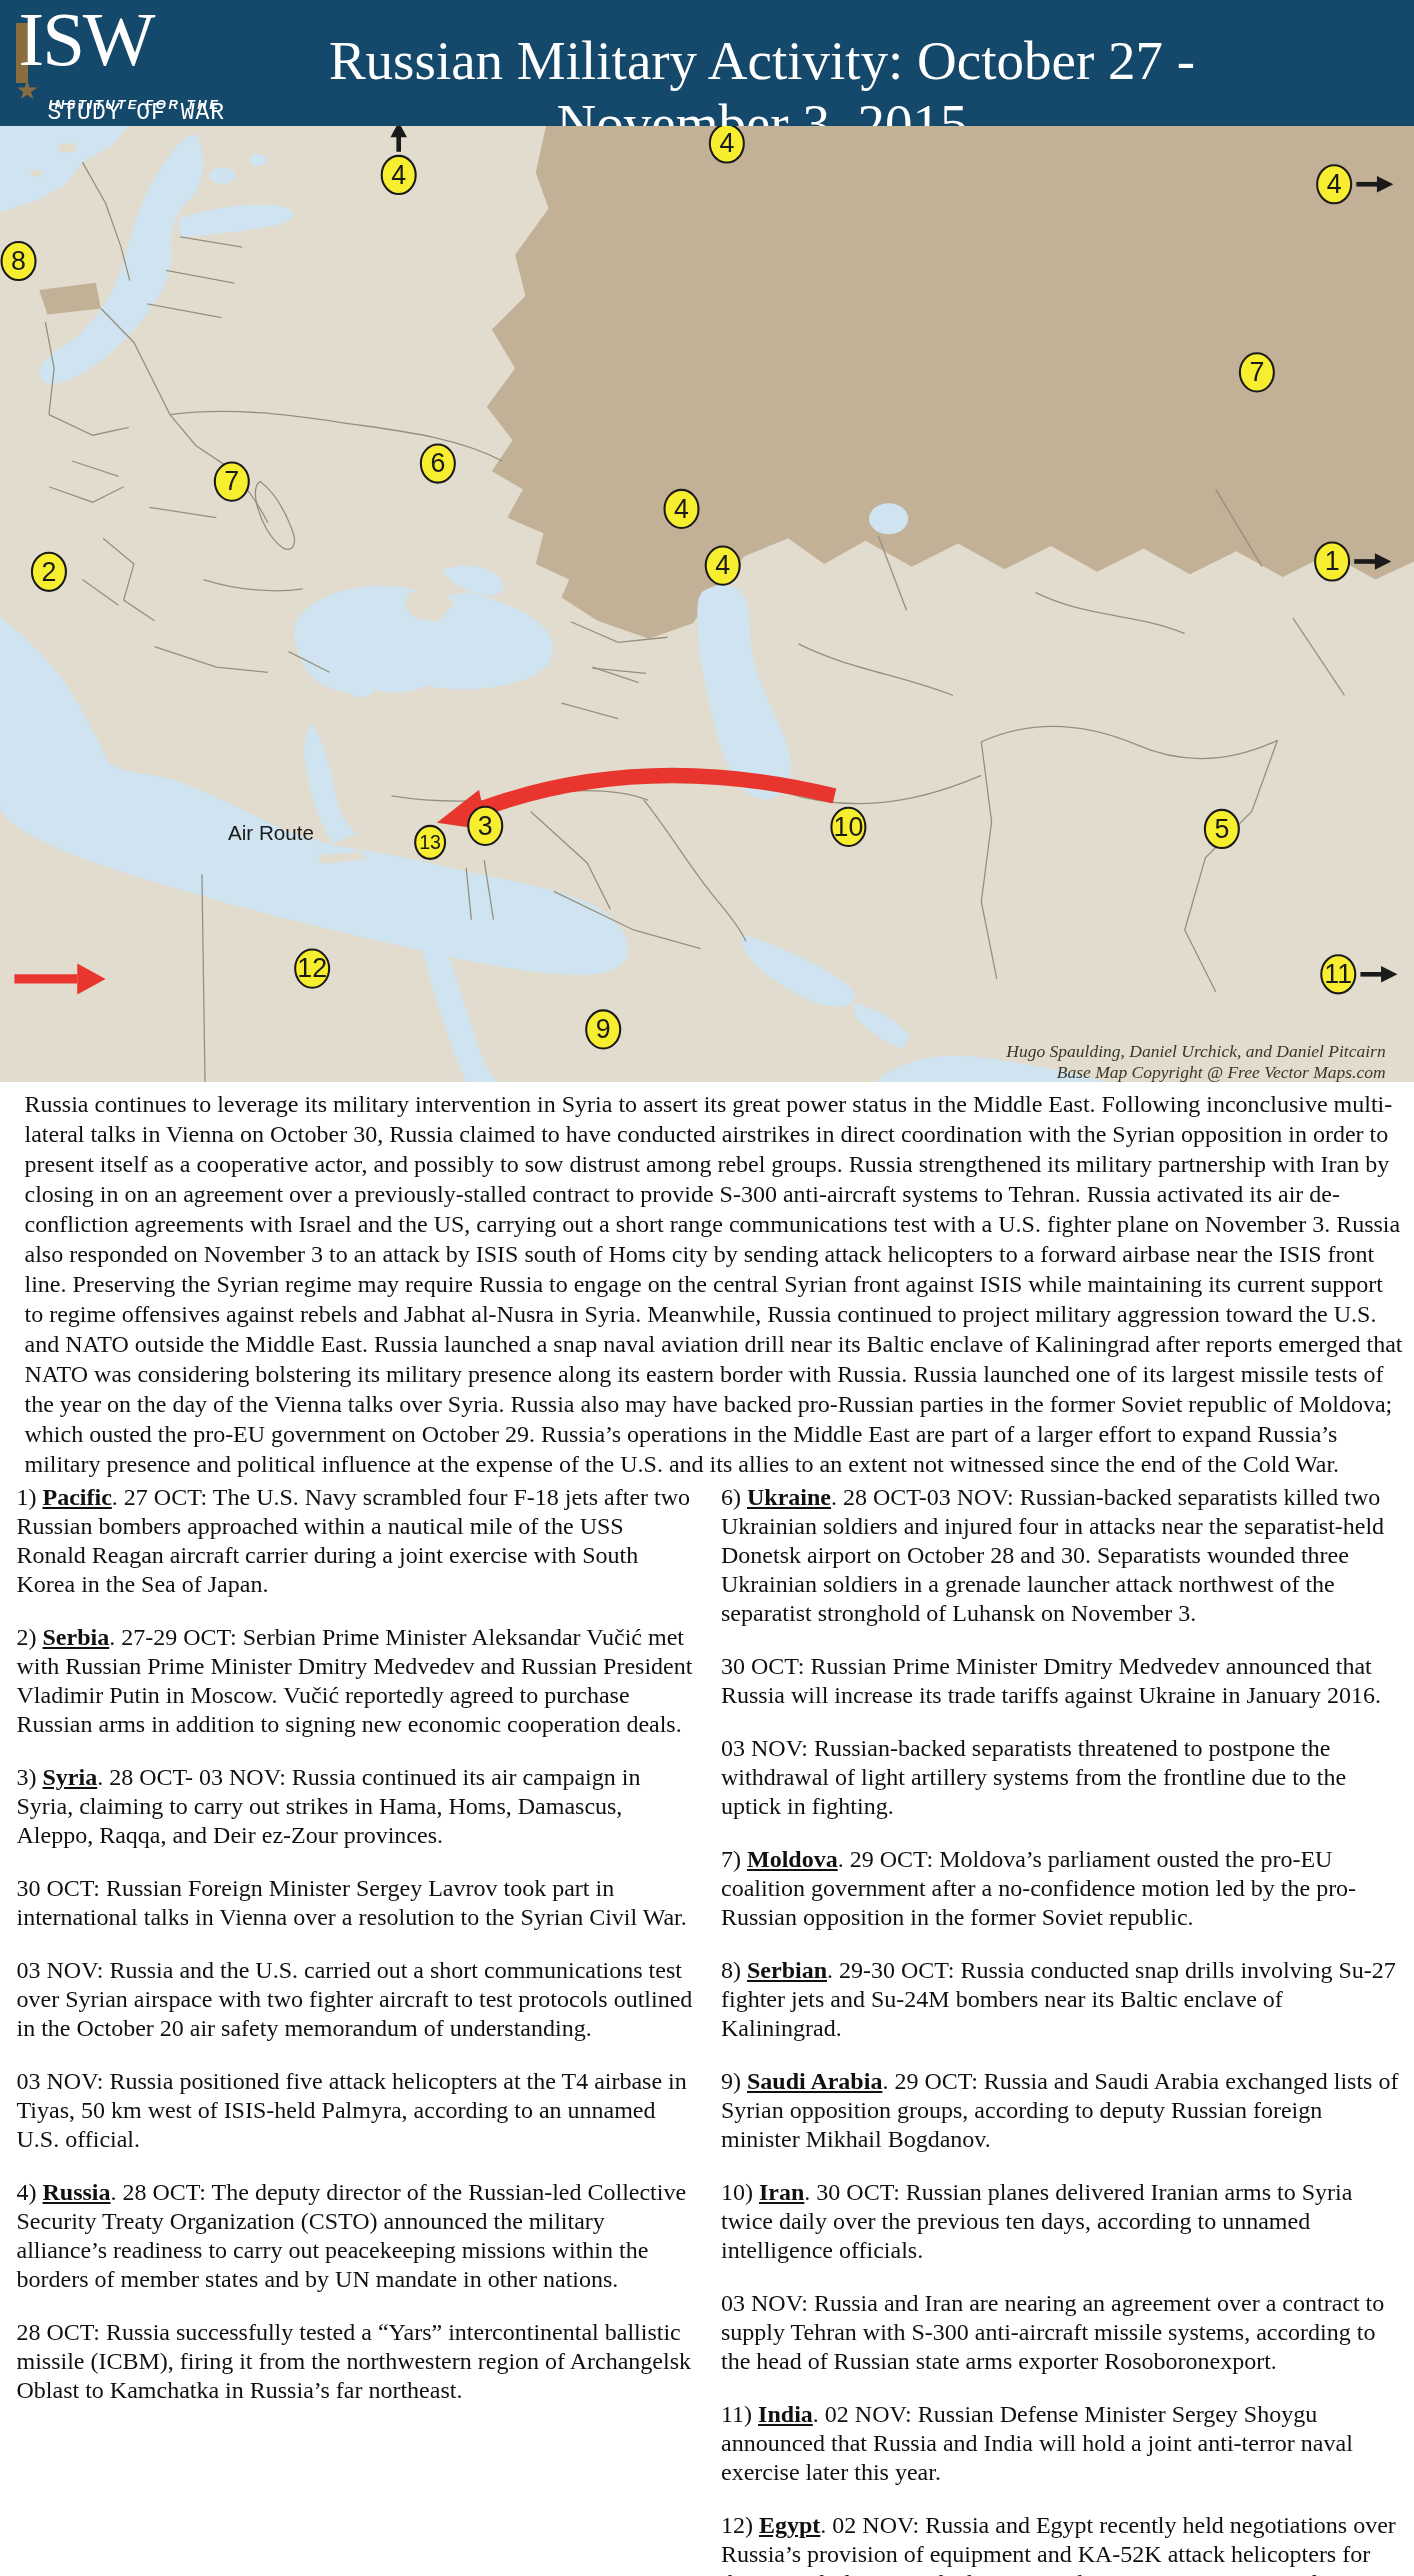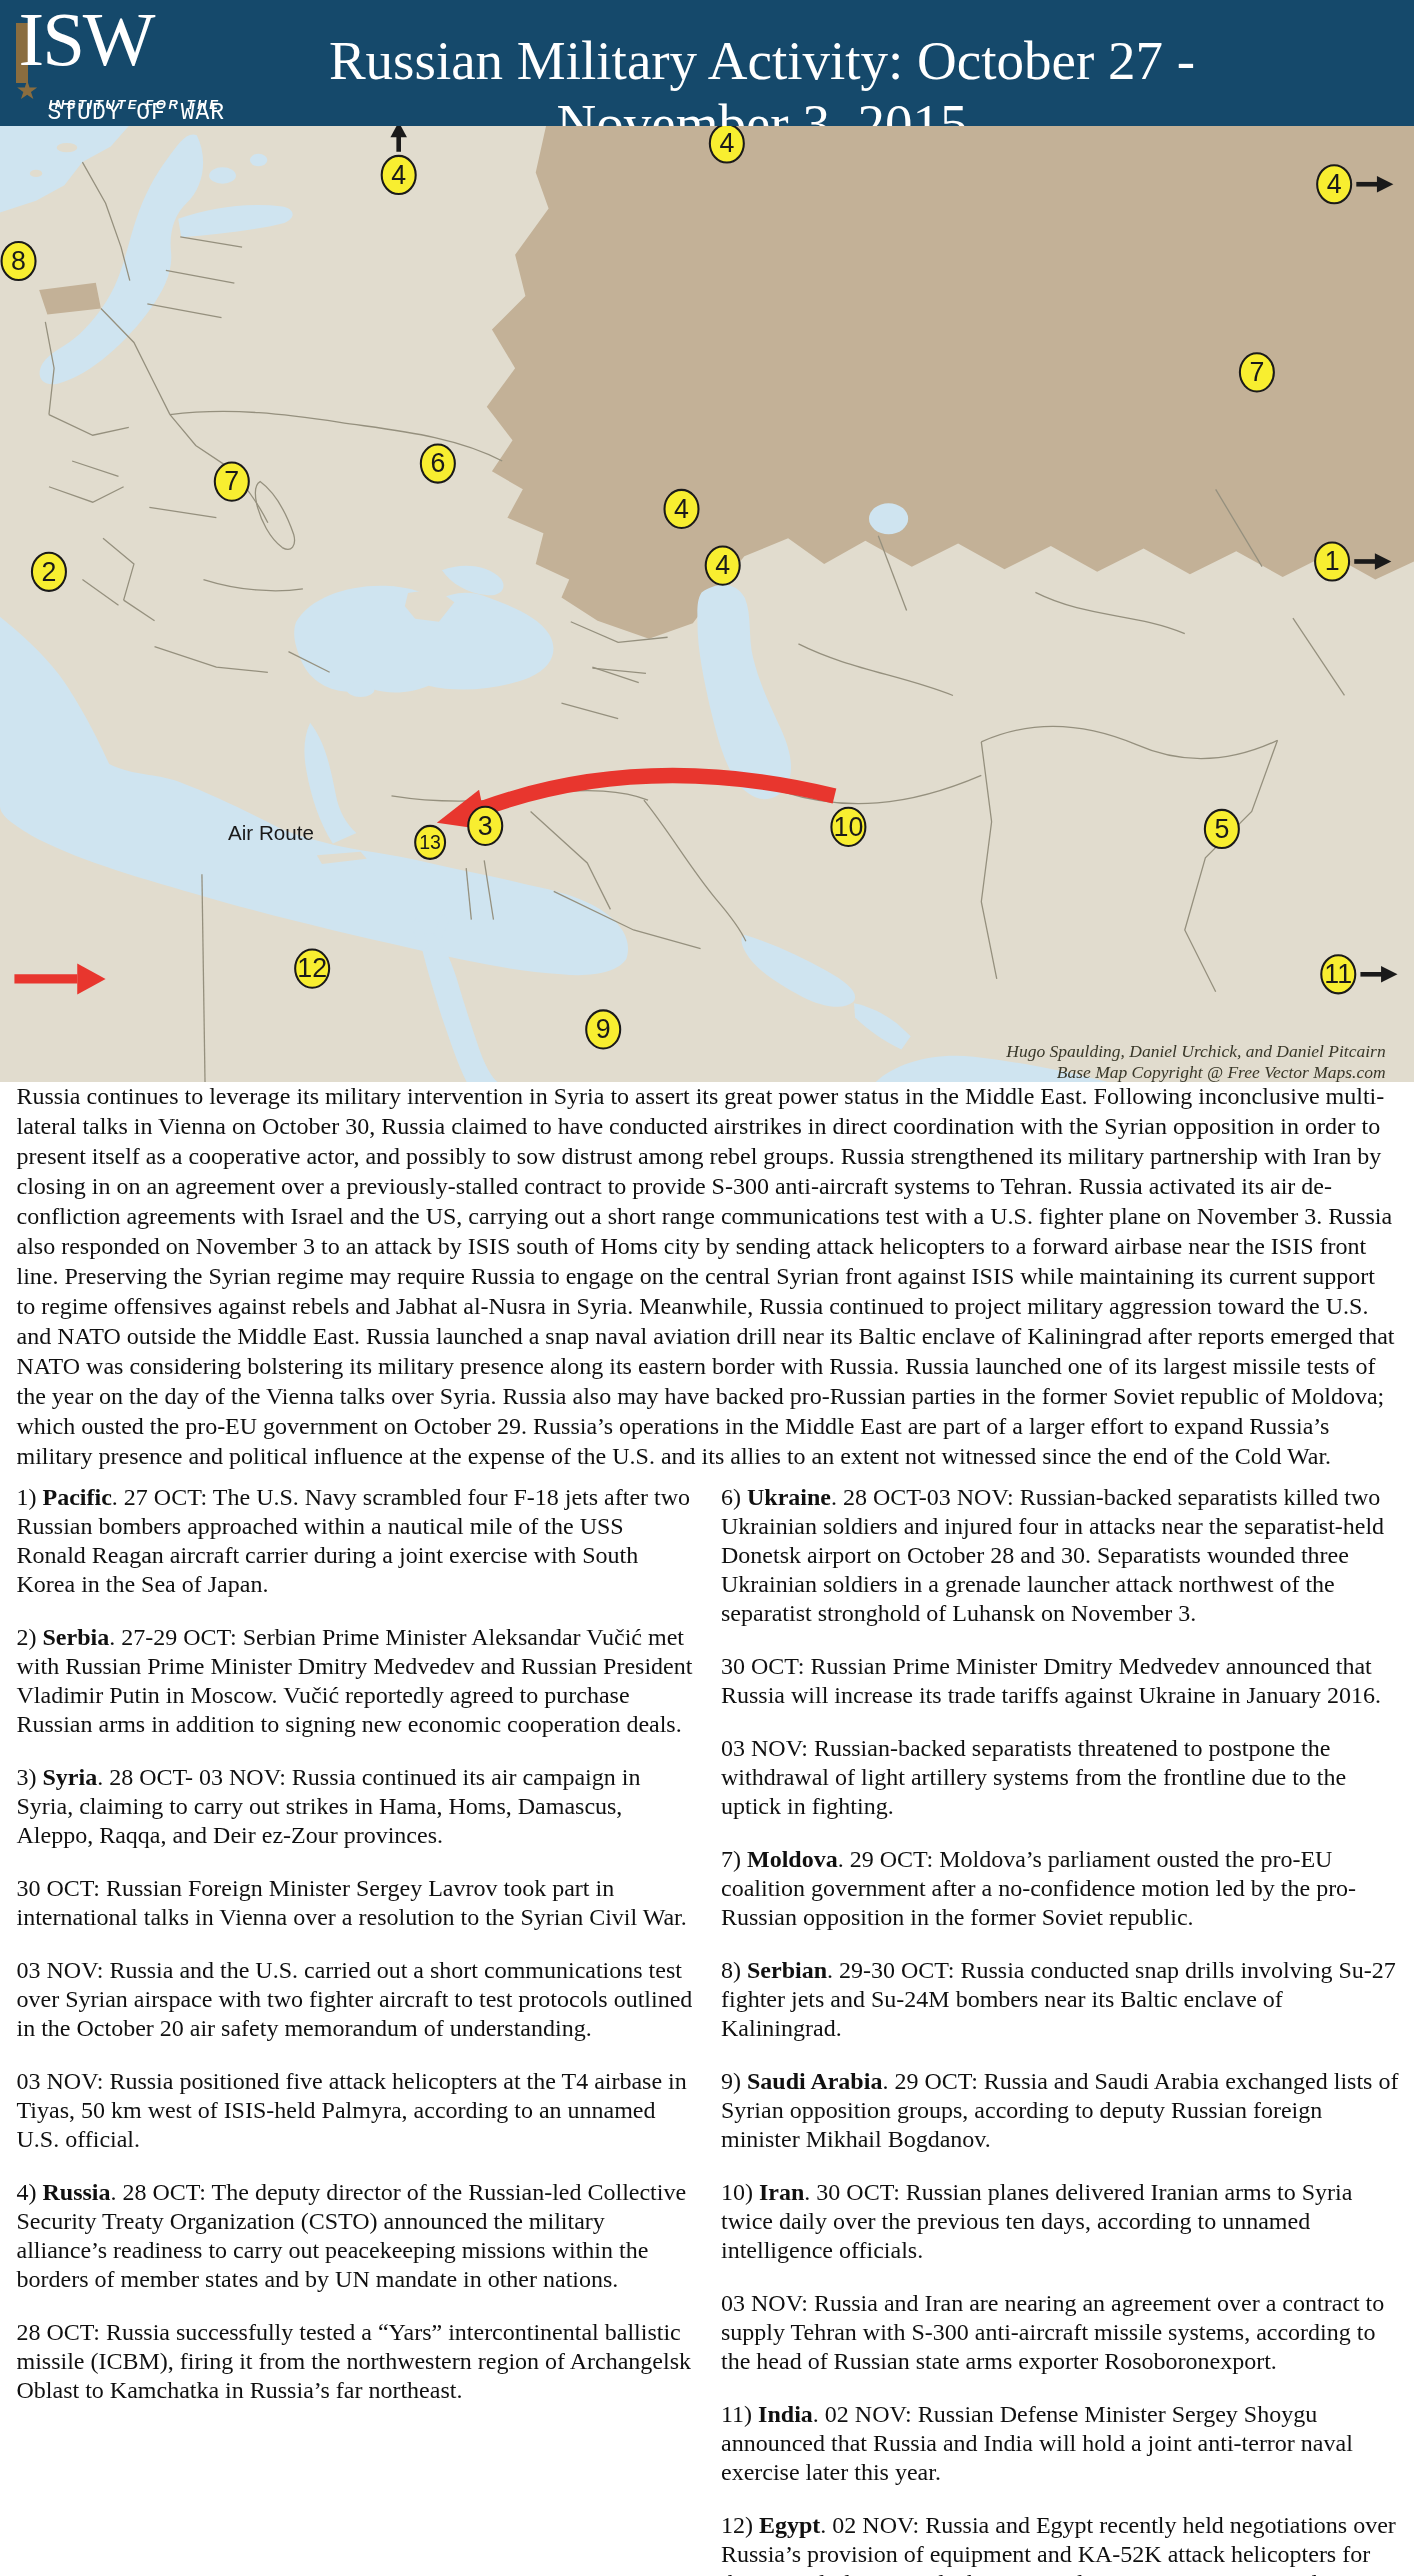--- a/index.html
+++ b/index.html
@@ -17,27 +17,27 @@
   .logo-line1{position:absolute;left:33px;top:92px;color:#fff;font-family:"Liberation Sans",sans-serif;
     font-size:13px;font-weight:bold;letter-spacing:2.6px;white-space:nowrap;font-style:italic;}
   .logo-line2{position:absolute;left:32px;top:95px;color:#fff;font-family:Liberation Mono, monospace;
     font-size:23px;letter-spacing:1px;white-space:nowrap;}
   .title{position:absolute;left:247px;top:29px;width:1030px;margin:0;text-align:center;
     color:#ffffff;font-size:55px;font-weight:400;font-family:"Liberation Serif",serif;}
   
   .map{position:absolute;left:0;top:126px;width:1414px;height:956px;}
   .map svg{display:block;width:1414px;height:956px;}
   
-  .intro{position:absolute;left:16.5px;top:1081px;width:1382px;margin:0;
+  .intro{position:absolute;left:16.5px;top:1081px;width:1382px;margin:8px;
     font-size:24px;line-height:30px;color:#101010;}
   .col{position:absolute;top:1483px;font-size:24px;line-height:29px;color:#101010;}
   .col.left{left:16.5px;width:677px;}
   .col.right{left:721px;width:679px;}
   .col p{margin:0 0 24px 0;}
-  .col strong{font-weight:bold;}
+  .col strong{font-weight:bold;text-decoration:underline;}
 </style>
 </head>
 <body>
 
 <div class="page">
 
   <header class="masthead">
     <div class="logo">
       <div class="logo-bar"></div>
       <div class="logo-acronym">ISW</div>

